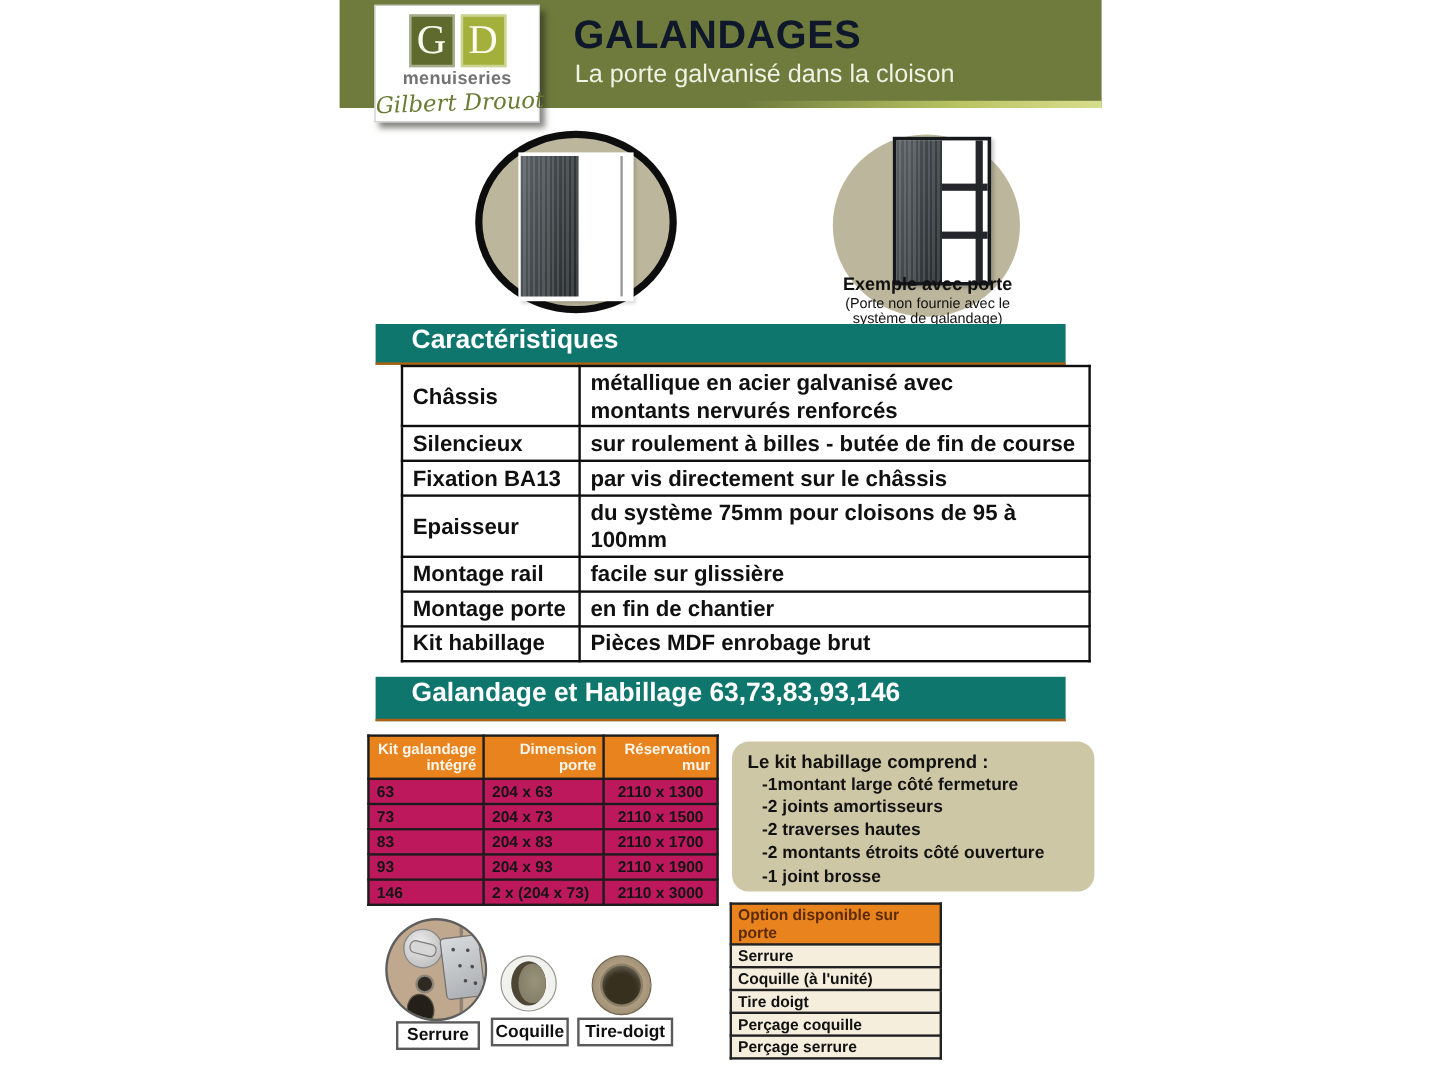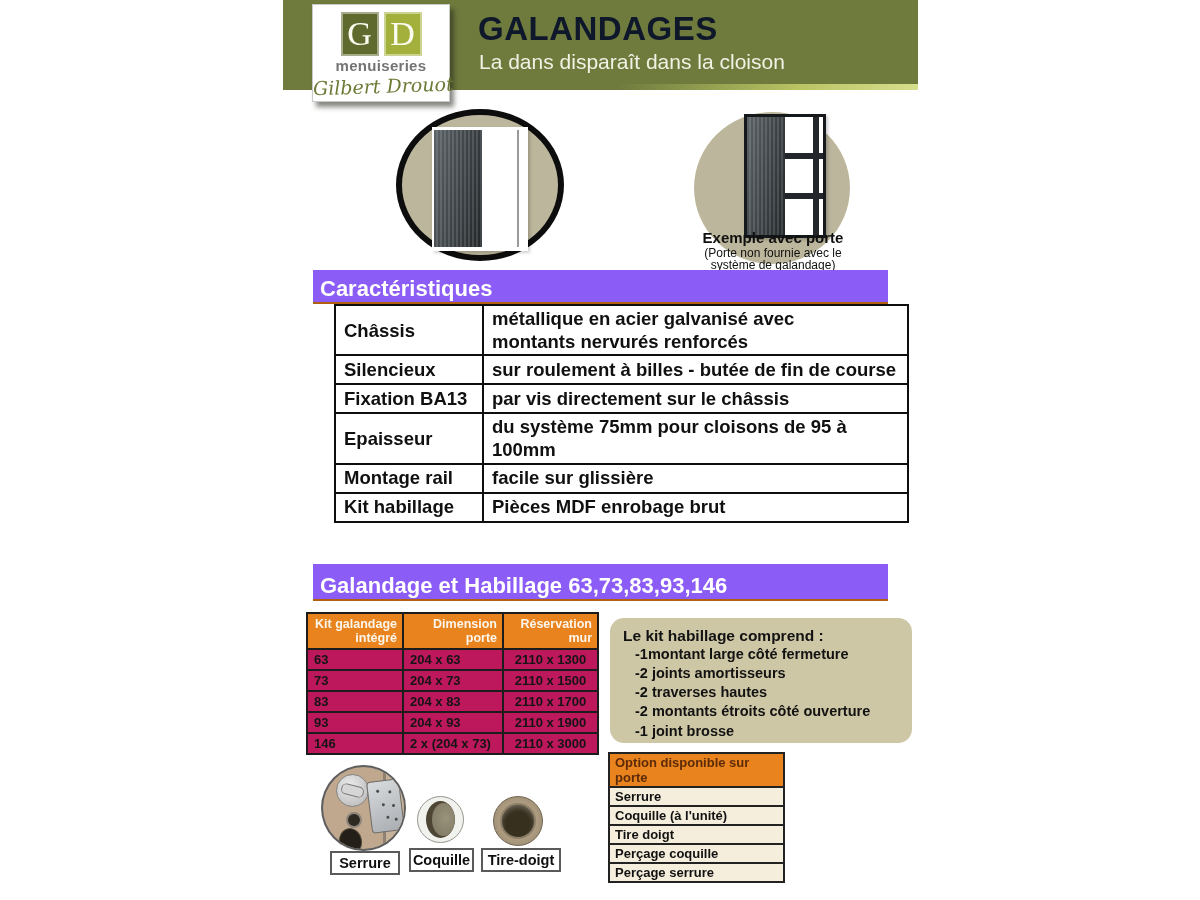--- a/index.html
+++ b/index.html
@@ -58,22 +58,22 @@
   .cr-door{left:0;top:0;width:38px;height:118px;}
   .cr-hbar1{left:38px;top:36px;width:38px;height:6px;background:#23272b;}
   .cr-hbar2{left:38px;top:76px;width:38px;height:6px;background:#23272b;}
   .cr-vbar{left:66px;top:0;width:6px;height:118px;background:#23272b;}
   .caption-right{left:684px;top:230px;width:178px;text-align:center;color:#101010;line-height:1.05;}
   .caption-right .t1{font-size:15px;font-weight:bold;}
   .caption-right .t2{font-size:12px;margin-top:1px;}
 
   
   .banner{
-    background:#8b5cf6;color:#ffffff;font-weight:bold;font-size:22px;
-    display:flex;align-items:flex-end;padding-left:7px;box-sizing:border-box;
+    background:#0f766e;color:#ffffff;font-weight:bold;font-size:22px;
+    display:flex;align-items:flex-start;padding-left:30px;box-sizing:border-box;
     border-bottom:2px solid #b2600f;
   }
   .banner1{left:313px;top:270px;width:575px;height:34px;}
   .banner2{left:313px;top:564px;width:575px;height:37px;}
 
   
   table{border-collapse:collapse;}
   .spec-table{left:313px;top:304px;width:575px;margin-left:21px;}
   .spec-table td{
     border:2px solid #0e0e0e;font-size:18.5px;font-weight:bold;color:#101010;
@@ -163,21 +163,21 @@
   }
   .lbl-serrure{left:330px;top:851px;width:66px;}
   .lbl-coquille{left:409px;top:848px;width:61px;}
   .lbl-tire{left:481px;top:848px;width:76px;}
 </style>
 </head>
 <body>
 
 <div class="abs header-band">
   <div class="abs hdr-title" style="position:absolute;left:195px;top:10px;">GALANDAGES</div>
-  <div class="abs hdr-sub" style="position:absolute;left:196px;top:50px;">La dans disparaît dans la cloison</div>
+  <div class="abs hdr-sub" style="position:absolute;left:196px;top:50px;">La porte galvanisé dans la cloison</div>
 </div>
 
 <div class="abs logo-box">
   <div class="logo-squares">
     <div class="logo-sq g">G</div>
     <div class="logo-sq d">D</div>
   </div>
   <div class="logo-sub">menuiseries</div>
   <div class="logo-signature">Gilbert Drouot</div>
 </div>
@@ -222,20 +222,24 @@
         <td>Fixation BA13</td>
         <td>par vis directement sur le châssis</td>
       </tr>
       <tr>
         <td>Epaisseur</td>
         <td>du système 75mm pour cloisons de 95 à 100mm</td>
       </tr>
       <tr>
         <td>Montage rail</td>
         <td>facile sur glissière</td>
+      </tr>
+      <tr>
+        <td>Montage porte</td>
+        <td>en fin de chantier</td>
       </tr>
       <tr>
         <td>Kit habillage</td>
         <td>Pièces MDF enrobage brut</td>
       </tr>
     </tbody>
 </table>
 
 <div class="abs banner banner2">
   <span>Galandage et Habillage 63,73,83,93,146</span>

